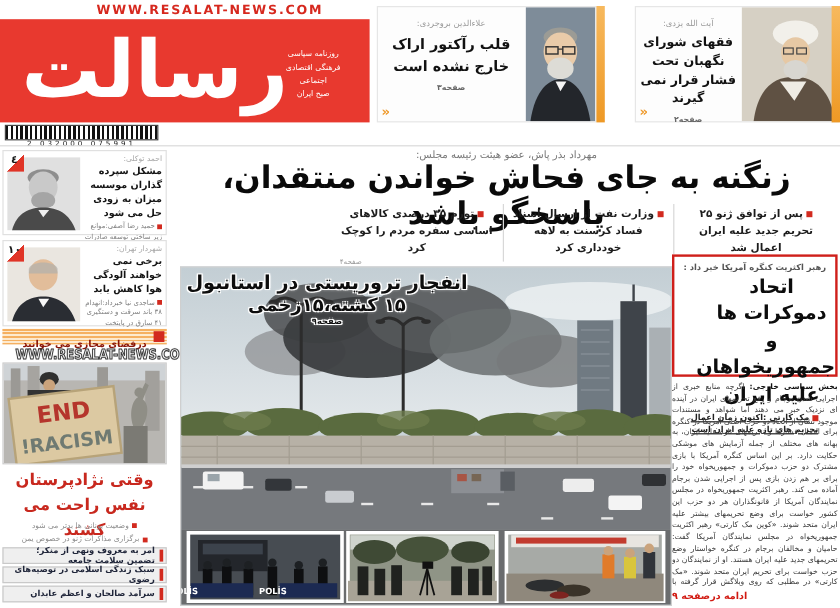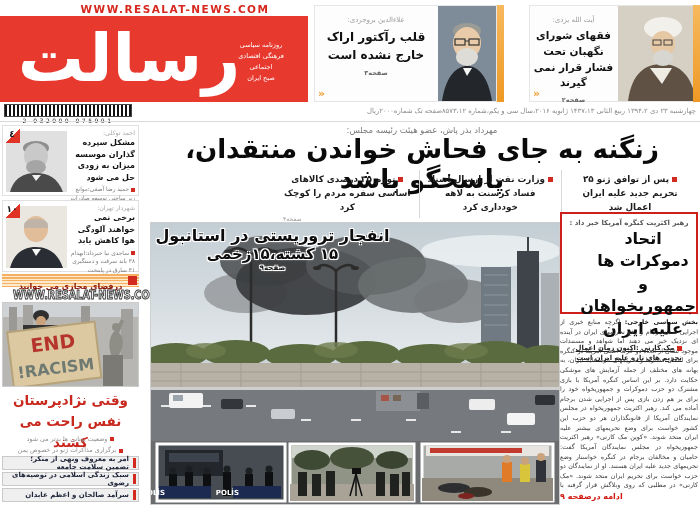--- a/index.html
+++ b/index.html
@@ -171,21 +171,20 @@
         <ellipse cx="45" cy="38" rx="12" ry="13" fill="#e6c8a4"></ellipse>
         <ellipse cx="45" cy="52" rx="10" ry="8" fill="#d8d6d0"></ellipse>
         <rect x="35" y="34" width="8" height="5" fill="none" stroke="#444"></rect>
         <rect x="46" y="34" width="8" height="5" fill="none" stroke="#444"></rect>
       </svg>
     </div>
     <div class="tb-quote">«</div>
   </div>
   <div class="abs obar obar2"></div>
 
-  <div class="abs date-line">چهارشنبه ۲۳ دی ۱۳۹۴،۲ ربیع الثانی ۱۴۳۷،۱۳ ژانویه ۲۰۱۶،سال سی و یکم،شماره ۸۵۷۳،۱۲صفحه تک شماره۲۰۰۰ریال</div>
   <div class="abs hrule"></div>
 
   <div class="abs lead-kicker">مهرداد بذر پاش، عضو هیئت رئیسه مجلس:</div>
   <div class="abs lead-head">زنگنه به جای فحاش خواندن منتقدان، پاسخگو باشد</div>
 
   <div class="abs subheads">
     <div class="sh-item sh-1"><span class="sq"></span><span>پس از توافق ژنو ۲۵ تحریم جدید علیه ایران اعمال شد</span></div>
     <div class="sh-item sh-2"><span class="sq"></span><span>وزارت نفت از ارسال اسناد فساد کرسنت به لاهه خودداری کرد</span></div>
     <div class="sh-item sh-4"><span class="sq"></span><span>تورم ۳۵ درصدی کالاهای اساسی سفره مردم را کوچک کرد</span><span class="sh-page">صفحه۴</span></div>
   </div>

